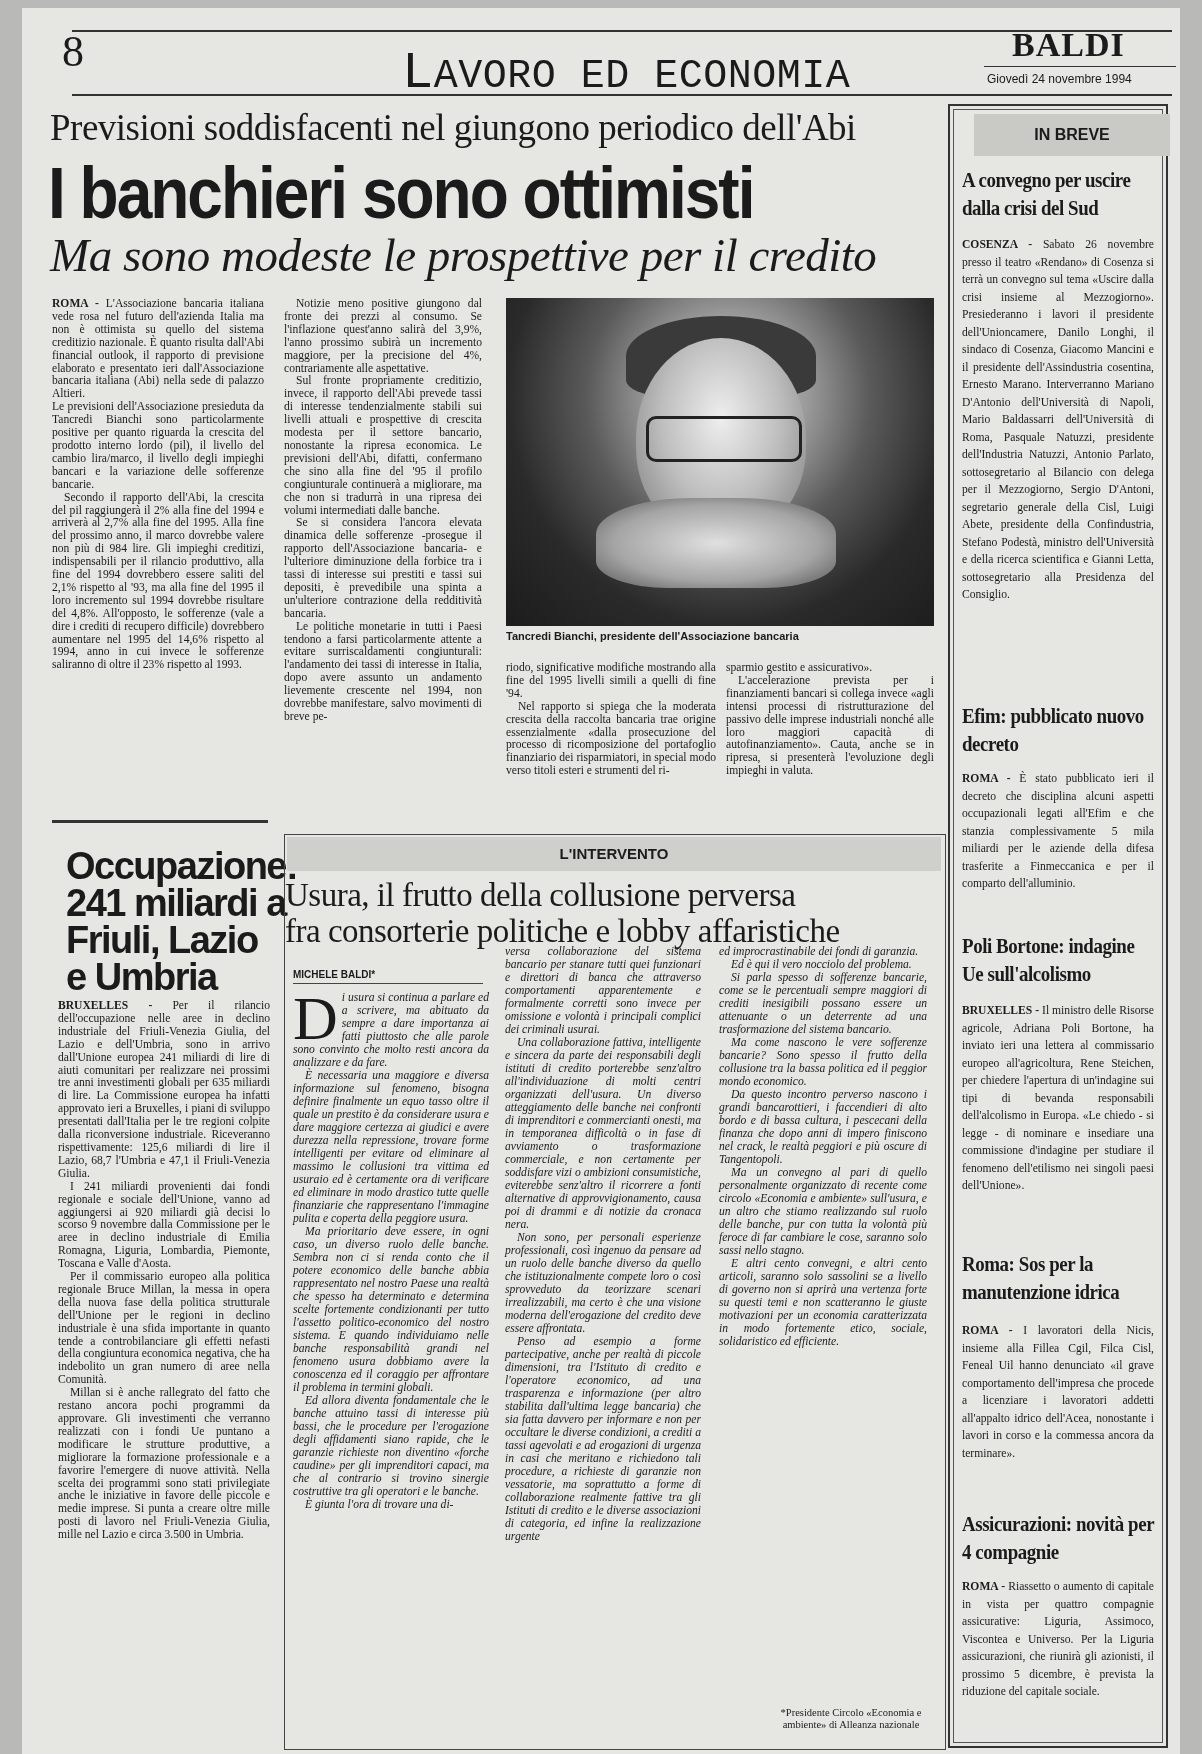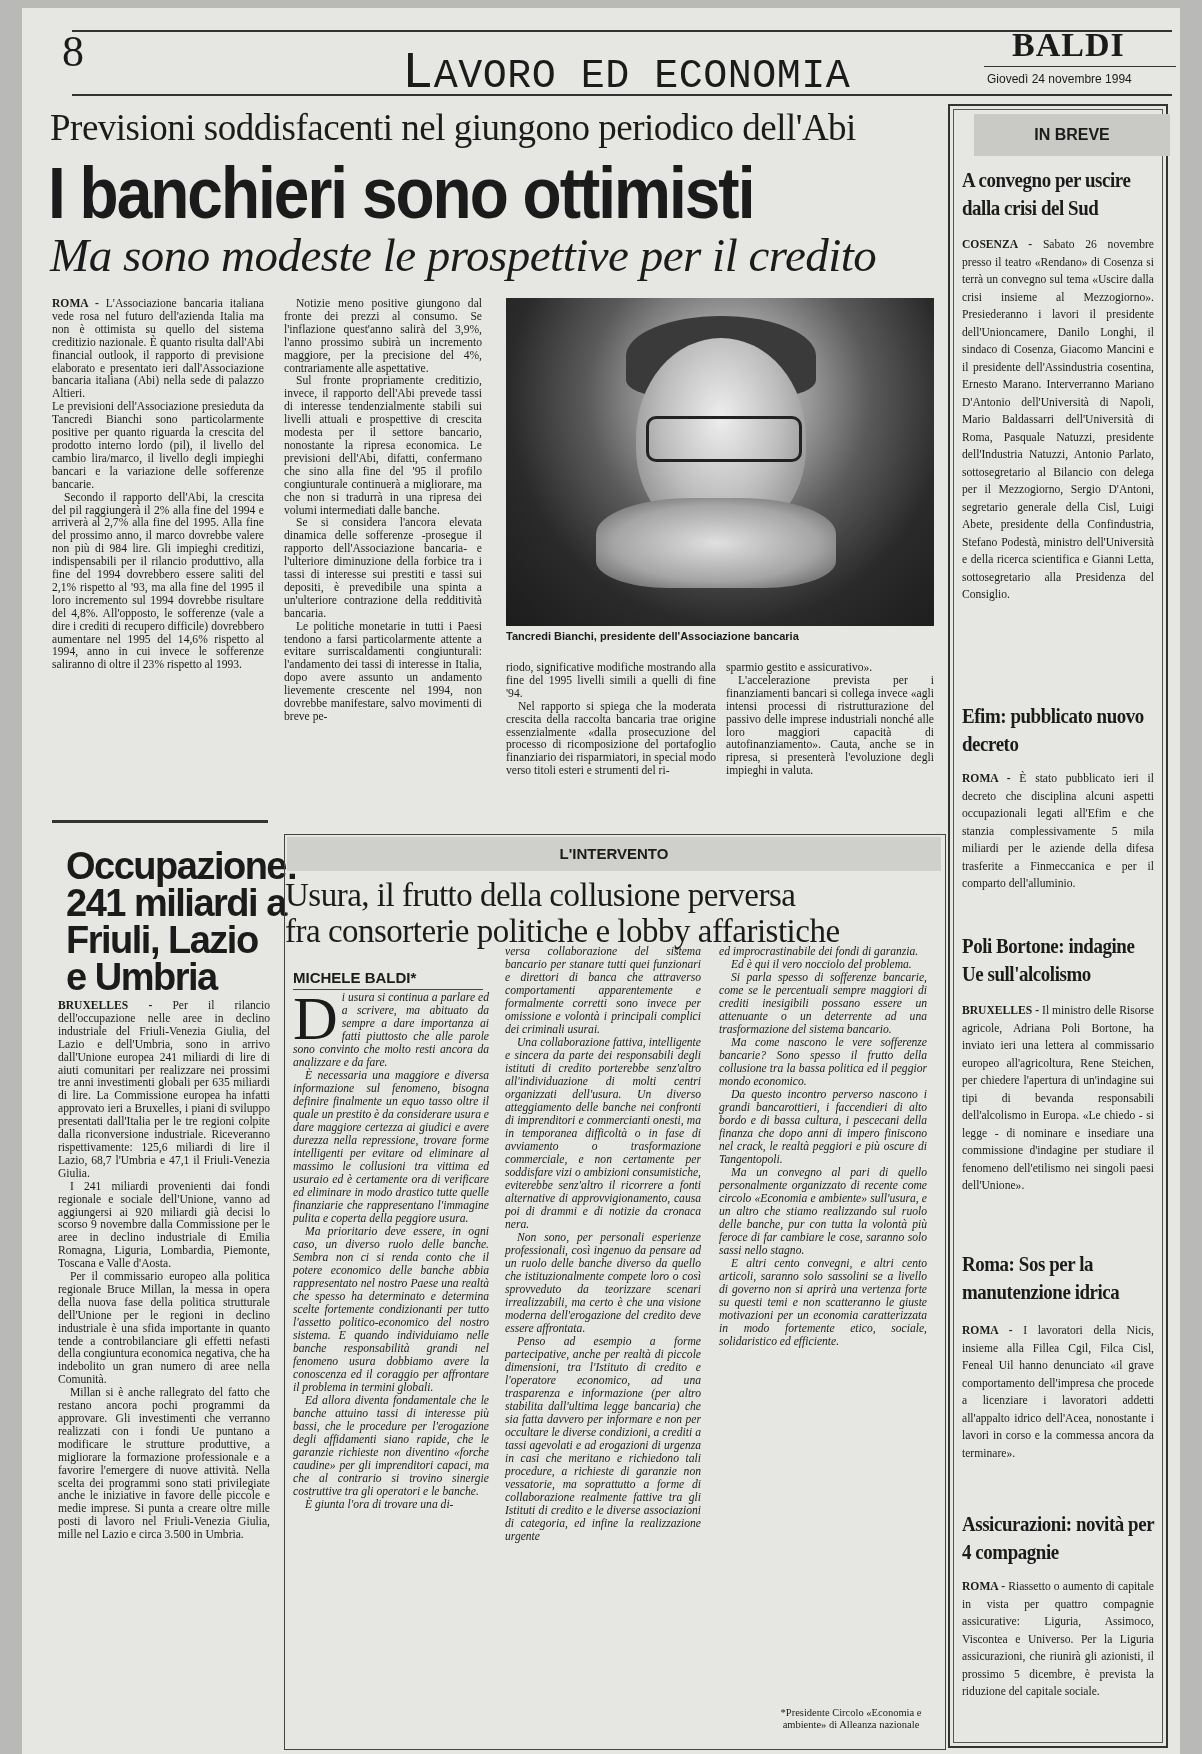--- a/index.html
+++ b/index.html
@@ -43,21 +43,21 @@
     left:926px; top:96px; width:216px; height:1640px;
     border:2px solid #333; box-shadow: inset 0 0 0 3px #e6e6e3, inset 0 0 0 4px #555;
   }
   .sidebar-header { position:absolute; left:8px; top:8px; width:196px; height:42px; background:#c9c9c6; font-family:"Liberation Sans", sans-serif; font-weight:bold; font-size:16px; text-align:center; line-height:42px;margin-left:16px; }
   .brief-title { position:absolute; left:12px; font-size:22px; line-height:28px; font-weight:bold; letter-spacing:-0.5px; transform:scaleX(0.86); transform-origin:left top; width:225px; }
   .brief-body { position:absolute; left:12px; width:192px; font-size:11.6px; line-height:17.5px; text-align:justify; }
   .occ-title { left:44px; top:840px; width:220px; font-family:"Liberation Sans", sans-serif; font-weight:bold; font-size:38px; line-height:37px; letter-spacing:-1.5px; }
   .intervento { left:262px; top:826px; width:660px; height:914px; border:1.5px solid #444; }
   .int-label { position:absolute; left:2px; top:2px; width:654px; height:34px; background:#cfcfcc; text-align:center; font-family:"Liberation Sans", sans-serif; font-weight:bold; font-size:15px; line-height:34px; }
   .int-title { position:absolute; left:0; top:42px; width:660px; text-align:left; font-size:33px; line-height:36px; letter-spacing:-0.5px; }
-  .byline { position:absolute; left:8px; top:134px; font-family:"Liberation Sans", sans-serif; font-weight:bold; font-size:15px; border-bottom:1.5px solid #444; width:190px; padding-bottom:3px; }
+  .byline { position:absolute; left:8px; top:134px; font-family:"Liberation Sans", sans-serif; font-weight:bold; font-size:10px; border-bottom:1.5px solid #444; width:190px; padding-bottom:3px; }
   .icol { position:absolute; font-style:italic; font-size:11.6px; line-height:13px; text-align:justify; }
   .icol p { margin:0; text-indent:12px; }
   .dropcap { float:left; font-size:62px; line-height:50px; margin:2px 4px 0 0; font-style:normal; }
   .footnote { position:absolute; left:490px; top:872px; width:152px; font-size:10.5px; line-height:12px; text-align:center; }
 </style>
 </head>
 <body>
 
 <div class="page">
 

